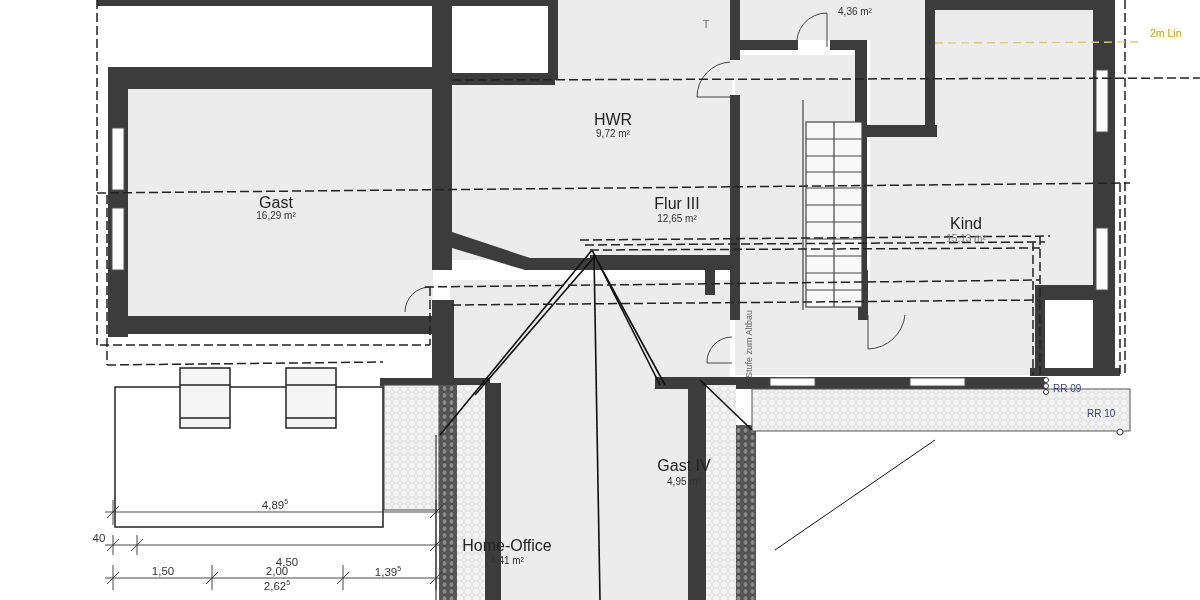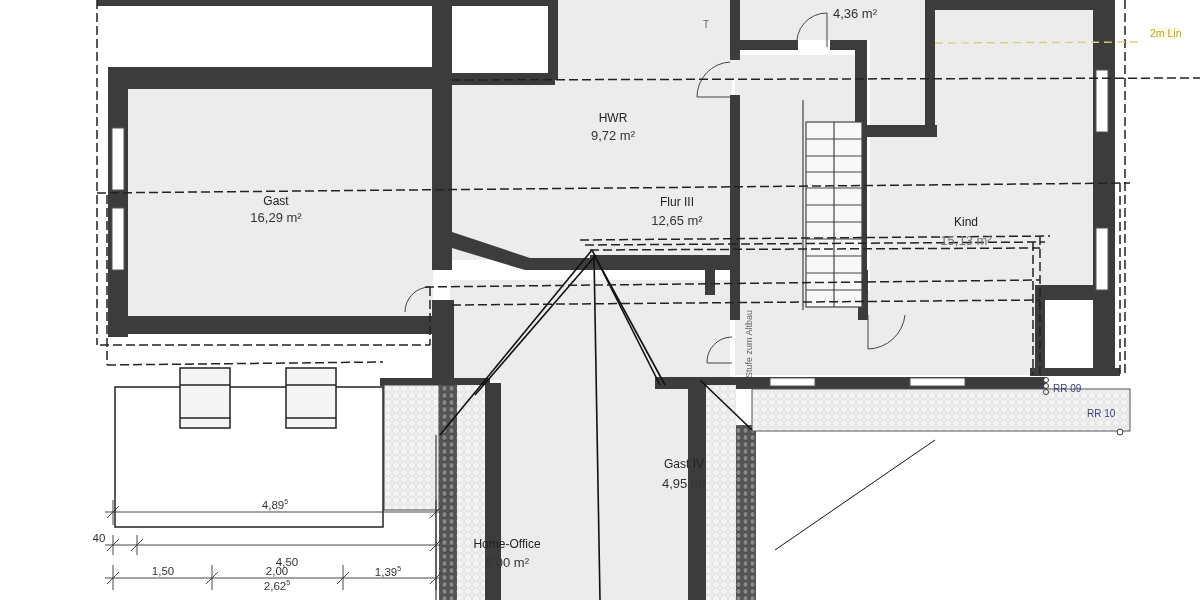--- a/index.html
+++ b/index.html
@@ -1,20 +1,20 @@
 <!DOCTYPE html>
 <html><head>
 <meta charset="utf-8">
 <style>
   html, body { margin: 0; padding: 0; background: #ffffff; }
   body { width: 1200px; height: 600px; overflow: hidden; position: relative; font-family: "Liberation Sans", sans-serif; }
   #plan { position: absolute; left: 0; top: 0; width: 1200px; height: 600px; }
   .lbl { position: absolute; color: #222; white-space: nowrap; transform: translateX(-50%); font-family: "Liberation Sans", sans-serif; }
-  .room-name { font-size: 12px; }
-  .room-area { font-size: 13px; color: #333; }
+  .room-name { font-size: 16px; }
+  .room-area { font-size: 10px; color: #333; }
   .dim { position: absolute; font-size: 11.5px; color: #333; white-space: nowrap; transform: translateX(-50%); font-family: "Liberation Sans", sans-serif; }
   .dim sup { font-size: 7px; }
   .tag { position: absolute; font-size: 10px; color: #3a3f7a; white-space: nowrap; font-family: "Liberation Sans", sans-serif; }
   .lin { position: absolute; font-size: 10.5px; color: #b8a53a; white-space: nowrap; font-family: "Liberation Sans", sans-serif; background: rgba(250,245,200,0.6); border-radius: 6px; }
   .vert { position: absolute; font-size: 9px; color: #666; white-space: nowrap; transform-origin: left top; transform: rotate(-90deg); font-family: "Liberation Sans", sans-serif; }
   .t-mark { position: absolute; font-size: 10px; color: #666; font-family: "Liberation Sans", sans-serif; }
 </style>
 </head>
 <body>
 
@@ -206,21 +206,21 @@
 
 <div class="lbl room-name" style="left:966px;top:215px;">Kind</div>
 <div class="lbl room-area" style="left:966px;top:233px;color:#777;">15,13 m²</div>
 
 <div class="lbl room-area" style="left:855px;top:6px;">4,36 m²</div>
 
 <div class="lbl room-name" style="left:684px;top:457px;">Gast IV</div>
 <div class="lbl room-area" style="left:684px;top:476px;">4,95 m²</div>
 
 <div class="lbl room-name" style="left:507px;top:537px;">Home-Office</div>
-<div class="lbl room-area" style="left:507px;top:555px;">8,00 m²</div>
+<div class="lbl room-area" style="left:507px;top:555px;">4,41 m²</div>
 
 <div class="t-mark" style="left:703px;top:19px;">T</div>
 <div class="vert" style="left:744px;top:378px;">Stufe zum Altbau</div>
 <div class="lin" style="left:1150px;top:27px;">2m Lin</div>
 <div class="tag" style="left:1053px;top:383px;">RR 09</div>
 <div class="tag" style="left:1087px;top:408px;">RR 10</div>
 
 <div class="dim" style="left:275px;top:498px;"><span>4,89</span><sup>5</sup></div>
 <div class="dim" style="left:99px;top:532px;">40</div>
 <div class="dim" style="left:287px;top:556px;">4,50</div>

